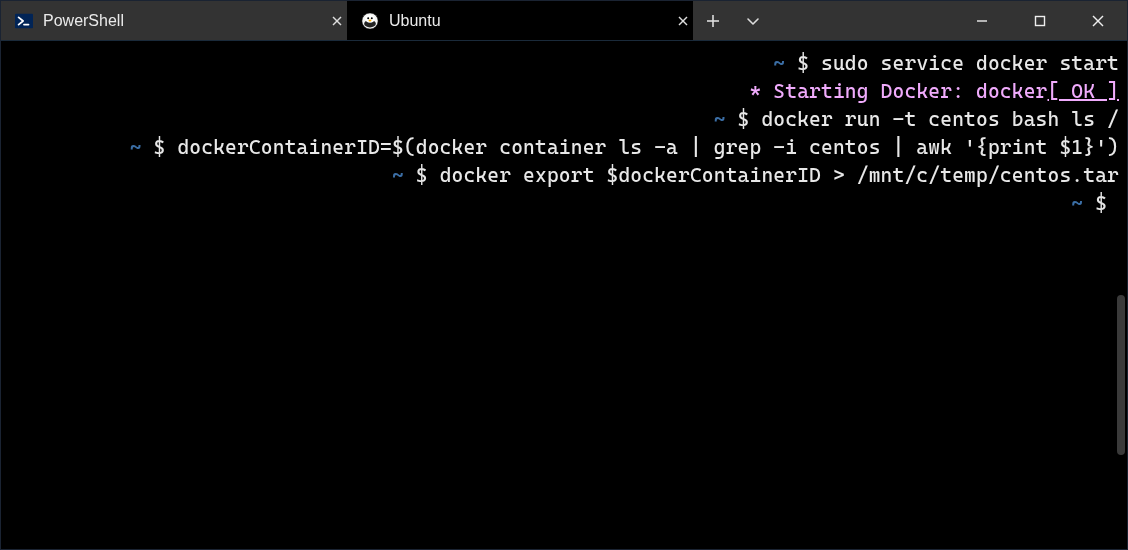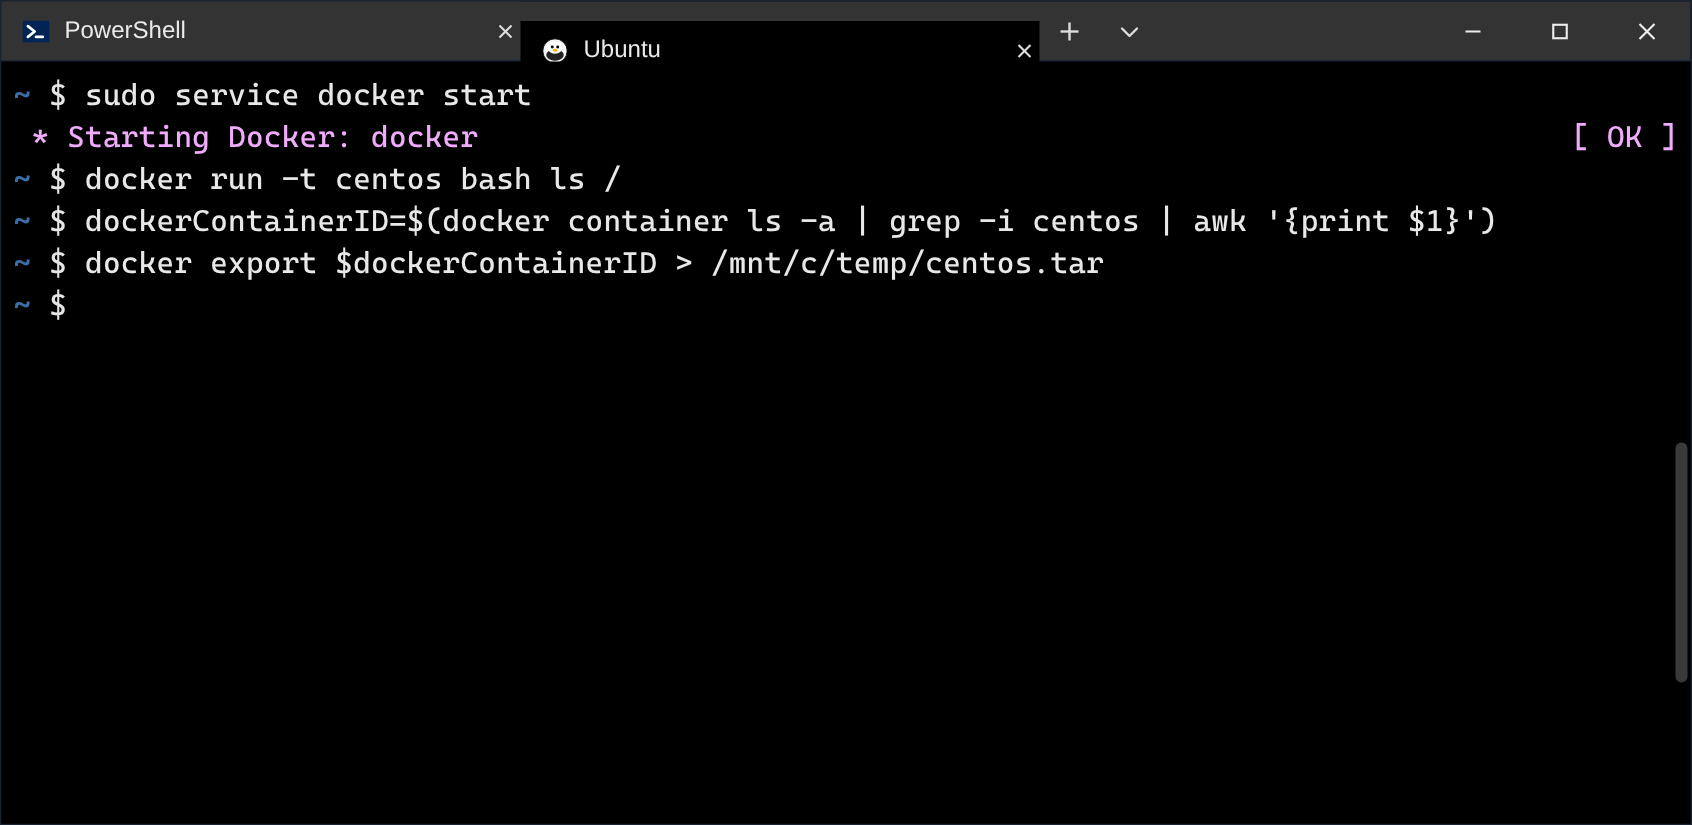--- a/index.html
+++ b/index.html
@@ -1,39 +1,39 @@
 <!DOCTYPE html>
 <html><head>
   <meta charset="utf-8">
   <style>
     * { box-sizing: border-box; margin: 0; padding: 0; }
     html, body { width: 1128px; height: 550px; overflow: hidden; background: #000; font-family: 'Cascadia Mono','Consolas','Courier New',monospace; }
     .window { width: 1128px; height: 550px; display: flex; flex-direction: column; background: #000; border: 1px solid #1a2332; }
     .titlebar { height: 40px; background: #333333; display: flex; align-items: stretch; user-select: none; border-bottom: 1px solid #1a2a3a; }
     .tab { display: flex; align-items: center; height: 100%; padding: 0 0 0 14px; gap: 10px; width: 346px; font-family: 'Segoe UI', sans-serif; }
     .tab.inactive { background: #333333; }
-    .tab.active { background: #000; margin-top: 13px; }
+    .tab.active { background: #000; }
     .tab-icon { width: 18px; height: 18px; display: inline-flex; align-items: center; justify-content: center; }
     .tab-title { color: #eaeaea; font-size: 16px; flex: 1; white-space: nowrap; overflow: hidden; }
     .tab-close { color: #d0d0d0; font-size: 13px; width: 20px; height: 20px; display: flex; align-items: center; justify-content: center; border-radius: 3px; cursor: pointer; }
     .toolbar-btn { width: 40px; display: flex; align-items: center; justify-content: center; color: #d0d0d0; }
     .toolbar-btn svg { display: block; }
     .spacer { flex: 1; }
     .win-btn { width: 58px; display: flex; align-items: center; justify-content: center; color: #e6e6e6; }
     .win-btn svg { display: block; }
     .terminal { flex: 1; background: #000; padding: 8px 8px 12px 8px; font-size: 20px; line-height: 28px; color: #e6e6e6; font-weight: 500; letter-spacing: 0.2px; overflow: hidden; position: relative; }
-    .session-file { display: block; white-space: pre-wrap; word-break: break-all; }
+    .session-file { display: block; white-space: pre-wrap; word-break: break-all; text-align: right; }
     .line { display: block; }
     .prompt-tilde { color: #3b6ea5; }
     .prompt-usd { color: #e6e6e6; }
     .cmd { color: #e8e8e8; }
     .msg { color: #f0abfc; }
     .row { display: flex; }
     .row .left { flex: 1; }
-    .row .right { white-space: pre; }
+    .row .right { white-space: pre; text-decoration: underline; }
     .scrollbar { position: absolute; right: 2px; top: 50%; width: 8px; height: 160px; background: #3a3a3a; border-radius: 4px; }
   </style>
 </head>
 <body>
 
 <div class="window">
 
   <div class="titlebar">
 
     <div class="tab inactive">

